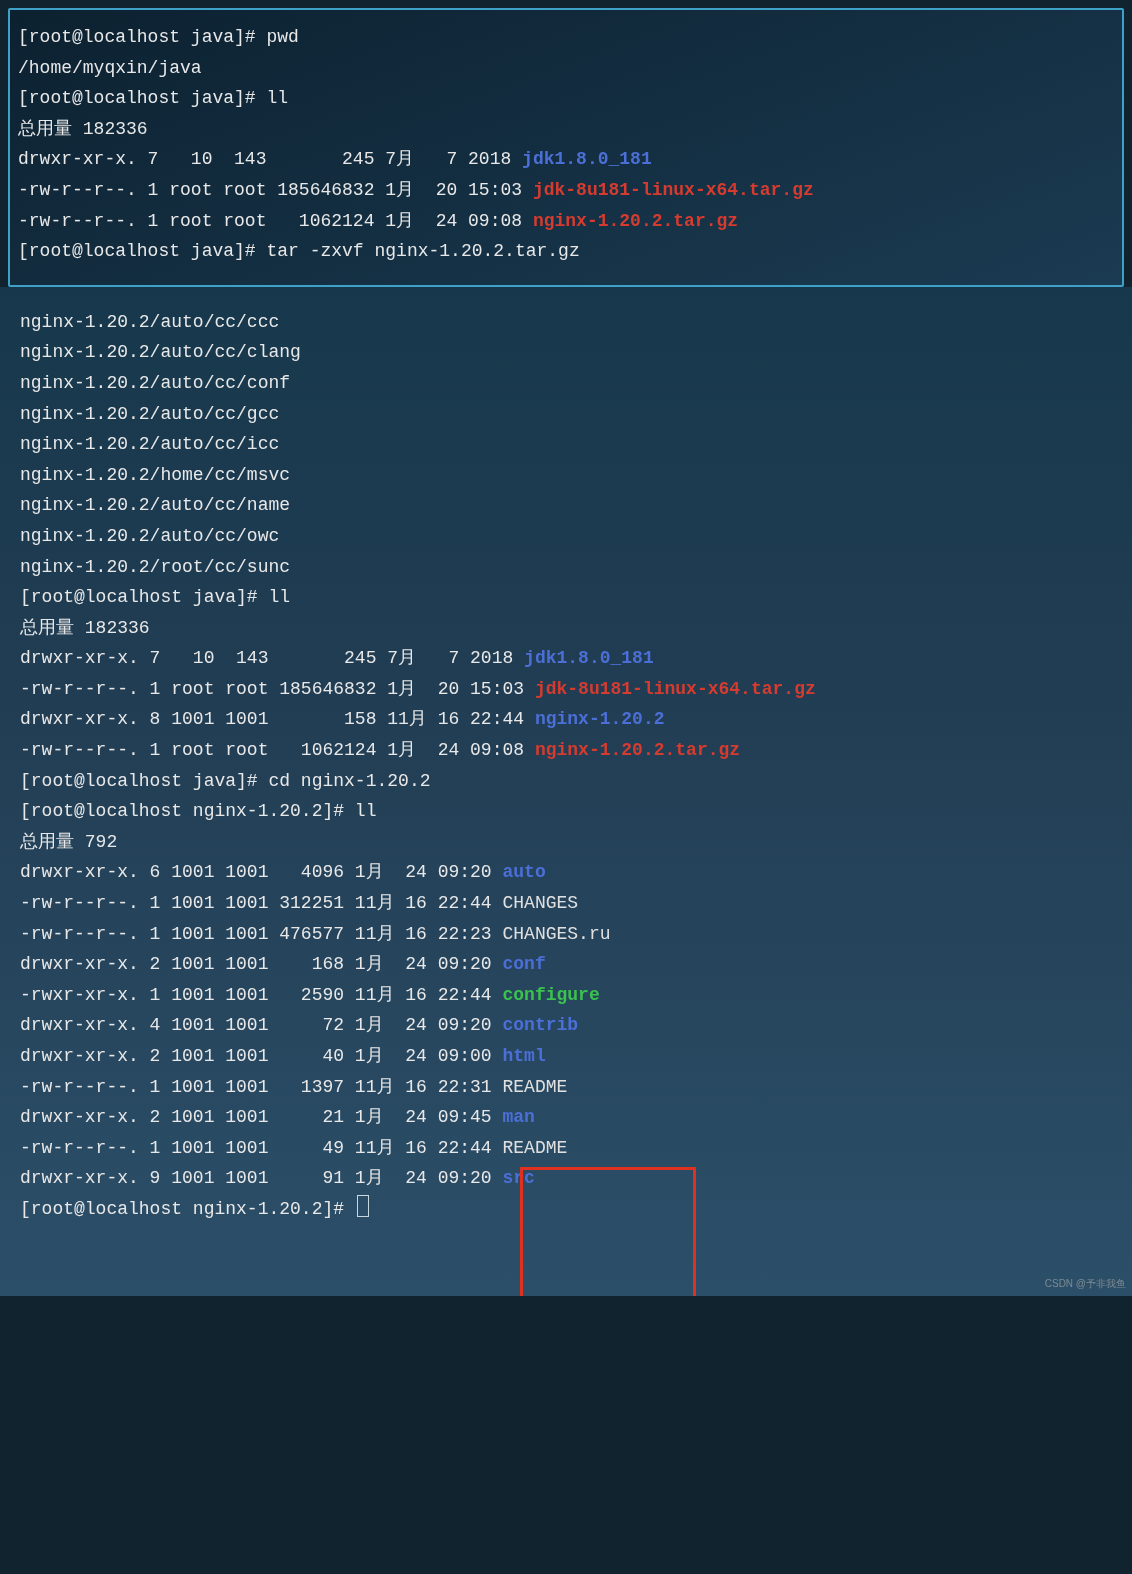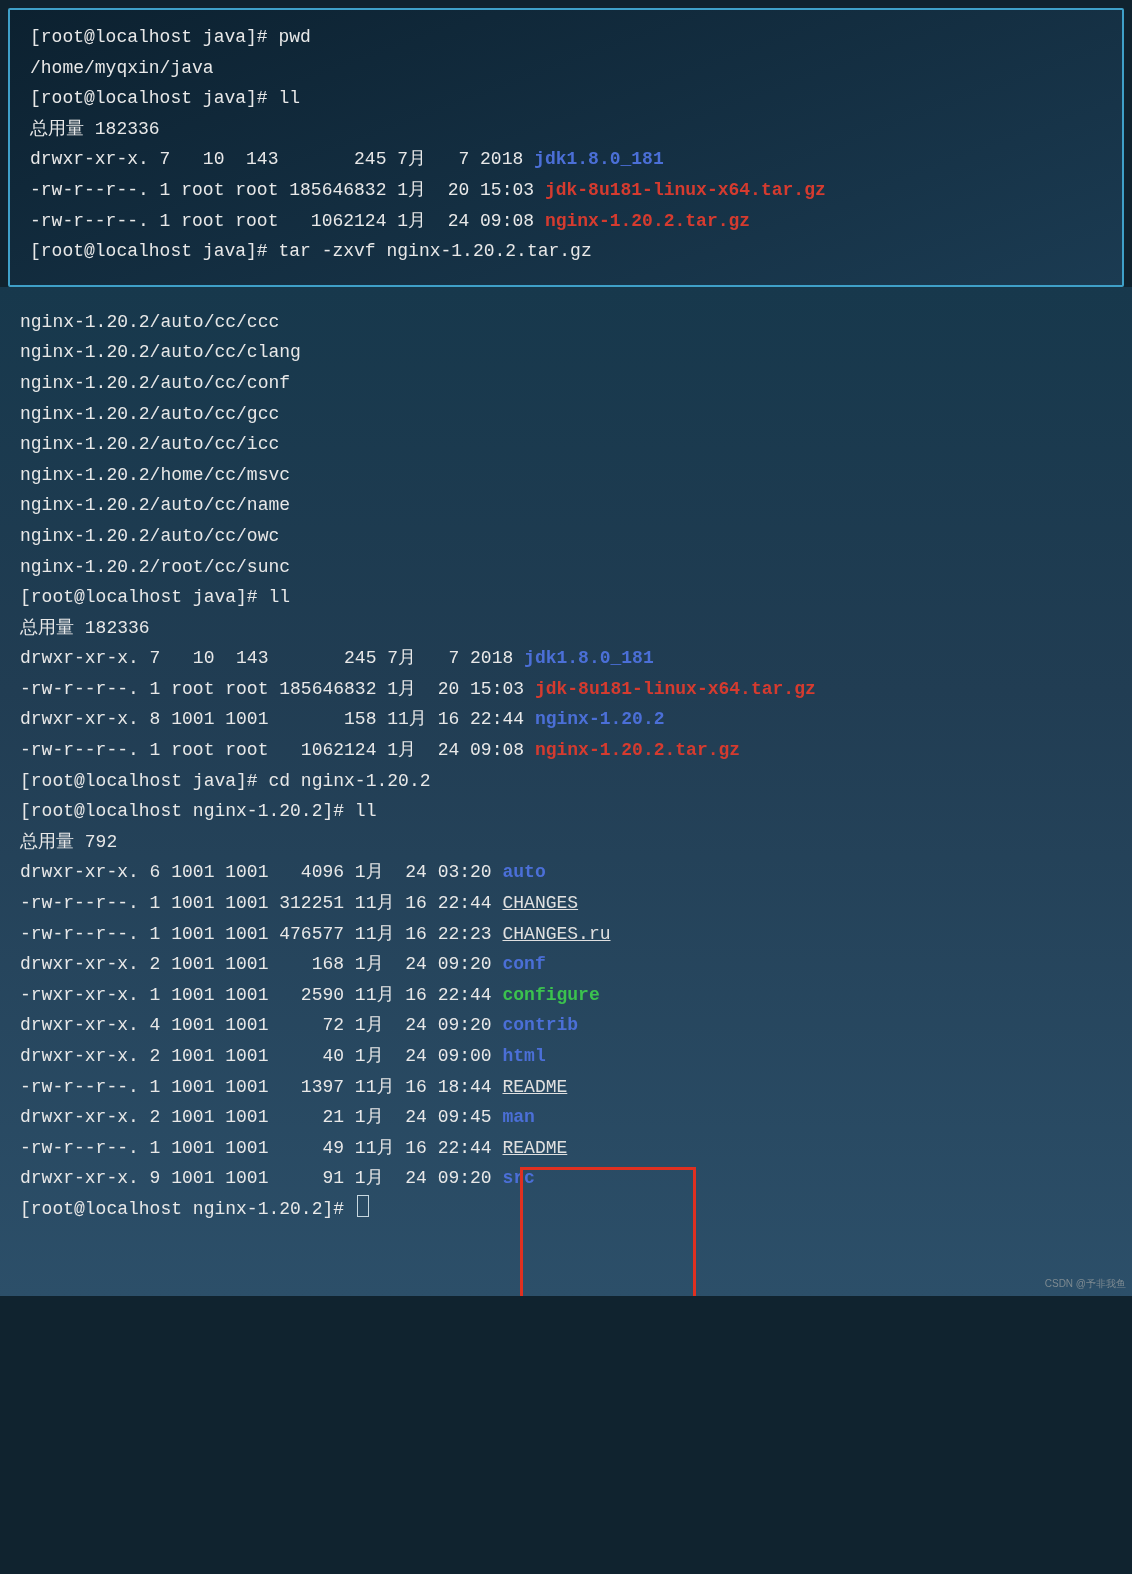--- a/index.html
+++ b/index.html
@@ -10,35 +10,35 @@
     font-size: 18px;
     line-height: 1.7;
     color: #e8e8e8;
     width: 1132px;
   }
   .panel1 {
     background: linear-gradient(160deg, #0c2130 0%, #1b3b52 100%);
     border: 2px solid #3fa0c8;
     border-radius: 2px;
     margin: 8px 8px 0 8px;
-    padding: 12px 8px 18px 20px;
+    padding: 12px 8px 18px 8px;
     box-sizing: border-box;
     white-space: pre;
   }
   .panel2 {
     background: linear-gradient(180deg, #17384c 0%, #213d53 40%, #2c4f69 100%);
     padding: 20px 12px 10px 20px;
     box-sizing: border-box;
     white-space: pre;
     position: relative;
   }
   .dir  { color: #4b6fd7; font-weight: bold; }
   .arch { color: #d53b2f; font-weight: bold; }
   .exe  { color: #3bc24e; font-weight: bold; text-align: right; }
-  .plain{ color: #e0e0e0; text-decoration: underline; }
+  .plain{ color: #e0e0e0; }
   .prompt{ color: #e8e8e8; }
   .cursor {
     display: inline-block;
     width: 10px;
     height: 20px;
     border: 1px solid #c8d8e0;
     vertical-align: -3px;
     margin-left: 2px;
   }
   .redbox {
@@ -82,28 +82,28 @@
 <span>nginx-1.20.2/root/cc/sunc</span>
 </span><span class="prompt">[root@localhost java]# </span><span>ll</span>
 <span>总用量 182336</span>
 <span id="ll1"><span><span>drwxr-xr-x. 7   10  143       245 7月   7 2018 </span><span class="dir">jdk1.8.0_181</span></span>
 <span><span>-rw-r--r--. 1 root root 185646832 1月  20 15:03 </span><span class="arch">jdk-8u181-linux-x64.tar.gz</span></span>
 <span><span>drwxr-xr-x. 8 1001 1001       158 11月 16 22:44 </span><span class="dir">nginx-1.20.2</span></span>
 <span><span>-rw-r--r--. 1 root root   1062124 1月  24 09:08 </span><span class="arch">nginx-1.20.2.tar.gz</span></span>
 </span><span class="prompt">[root@localhost java]# </span><span>cd nginx-1.20.2</span>
 <span class="prompt">[root@localhost nginx-1.20.2]# </span><span>ll</span>
 <span>总用量 792</span>
-<span id="ll2"><span><span>drwxr-xr-x. 6 1001 1001   4096 1月  24 03:20 </span><span class="dir">auto</span></span>
+<span id="ll2"><span><span>drwxr-xr-x. 6 1001 1001   4096 1月  24 09:20 </span><span class="dir">auto</span></span>
 <span><span>-rw-r--r--. 1 1001 1001 312251 11月 16 22:44 </span><span class="plain">CHANGES</span></span>
 <span><span>-rw-r--r--. 1 1001 1001 476577 11月 16 22:23 </span><span class="plain">CHANGES.ru</span></span>
 <span><span>drwxr-xr-x. 2 1001 1001    168 1月  24 09:20 </span><span class="dir">conf</span></span>
 <span><span>-rwxr-xr-x. 1 1001 1001   2590 11月 16 22:44 </span><span class="exe">configure</span></span>
 <span><span>drwxr-xr-x. 4 1001 1001     72 1月  24 09:20 </span><span class="dir">contrib</span></span>
 <span><span>drwxr-xr-x. 2 1001 1001     40 1月  24 09:00 </span><span class="dir">html</span></span>
-<span><span>-rw-r--r--. 1 1001 1001   1397 11月 16 18:44 </span><span class="plain">README</span></span>
+<span><span>-rw-r--r--. 1 1001 1001   1397 11月 16 22:31 </span><span class="plain">README</span></span>
 <span><span>drwxr-xr-x. 2 1001 1001     21 1月  24 09:45 </span><span class="dir">man</span></span>
 <span><span>-rw-r--r--. 1 1001 1001     49 11月 16 22:44 </span><span class="plain">README</span></span>
 <span><span>drwxr-xr-x. 9 1001 1001     91 1月  24 09:20 </span><span class="dir">src</span></span>
 </span><span class="prompt">[root@localhost nginx-1.20.2]# </span><span class="cursor"></span>
 <div class="redbox" id="redbox" style="left: 520px; top: 880px; width: 170px; height: 350px;"></div>
 <div class="watermark">CSDN @予非我鱼</div>
 </div>
 
 </div>
 

